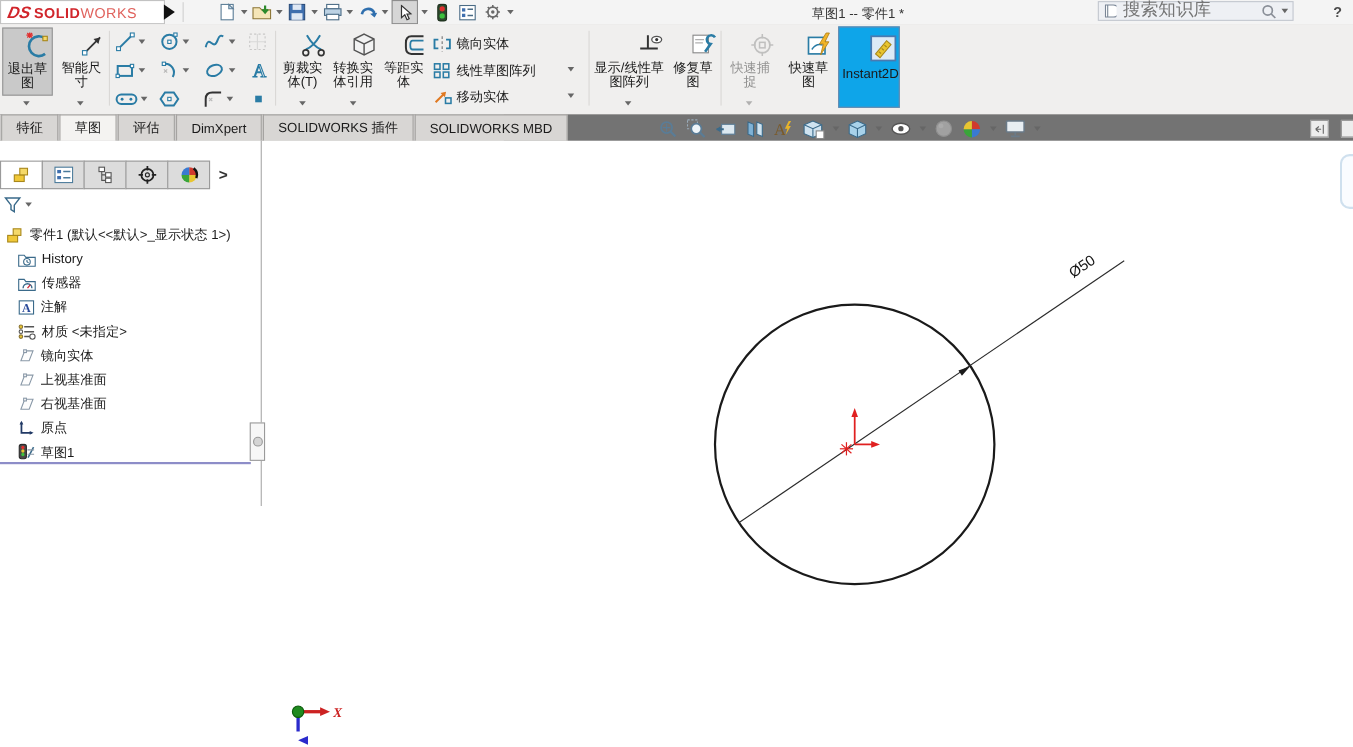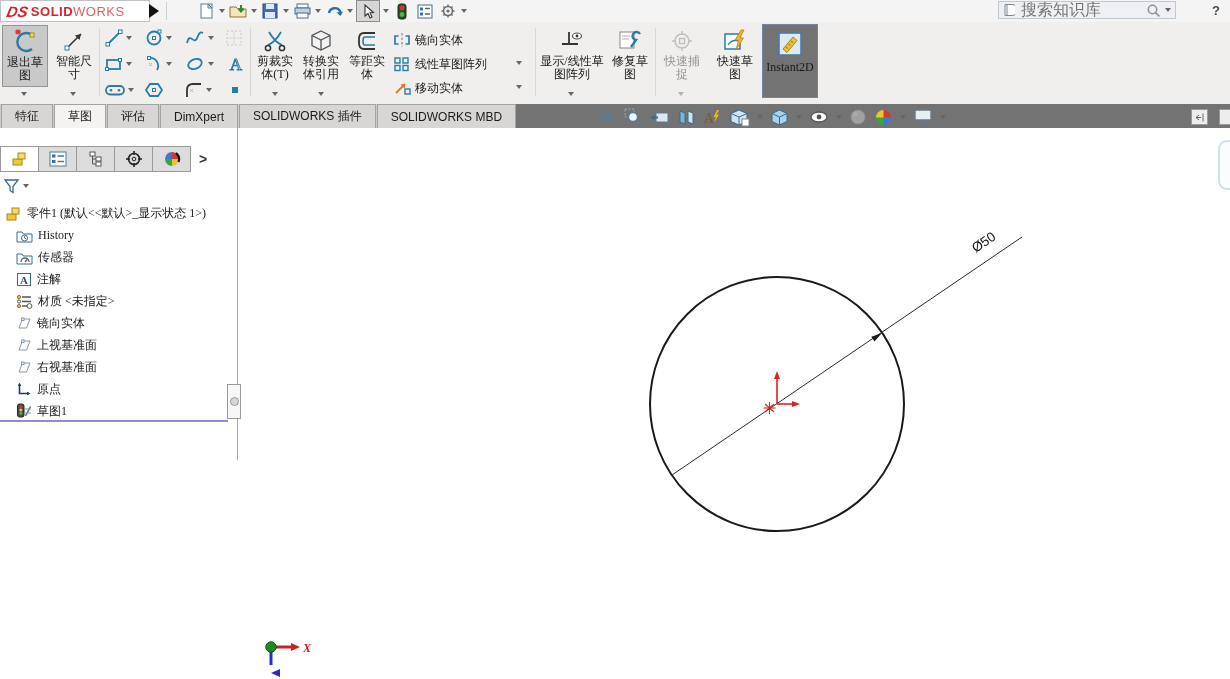--- a/index.html
+++ b/index.html
@@ -18,25 +18,25 @@
   .qi{width:20px;height:20px;display:flex;align-items:center;justify-content:center;}
   .dd{width:0;height:0;border-left:3.5px solid transparent;border-right:3.5px solid transparent;border-top:4px solid #666;}
   .sel-box{width:22px;height:20px;background:#d6d6d6;border:1px solid #8d8d8d;display:flex;align-items:center;justify-content:center;}
   .doc-title{position:absolute;left:670px;top:4px;width:220px;text-align:center;color:#333;}
   .search{position:absolute;left:998px;top:1px;width:178px;height:18px;background:#eef0f4;border:1px solid #c3c7cf;
           display:flex;align-items:center;gap:4px;padding:0 4px;box-sizing:border-box;}
   .search input{flex:1;border:none;background:transparent;outline:none;font-size:16px;color:#555;font-family:"Liberation Sans",sans-serif;min-width:0;}
   .help{position:absolute;left:1212px;top:3px;font-weight:bold;color:#4a4a4a;font-size:13px;}
   
   .ribbon{position:absolute;left:0;top:22px;width:1230px;height:82px;background:#f0efee;border-bottom:1px solid #c9c7c5;}
-  .bigbtn{position:absolute;top:3px;height:62px;display:flex;flex-direction:column;align-items:center;text-align:center;
+  .bigbtn{position:absolute;top:3px;height:62px;display:flex;flex-direction:column;align-items:flex-end;text-align:center;
           line-height:13px;padding-top:2px;box-sizing:border-box;}
   .bigbtn .ic{height:28px;display:flex;align-items:center;justify-content:center;}
   .pressed{background:#c9c9c9;border:1px solid #949494;}
-  .activebtn{background:#737373;border:1px solid #6f86a9;}
+  .activebtn{background:#0ea5e9;border:1px solid #6f86a9;}
   .disabled{opacity:.45;filter:grayscale(1);}
   .under-dd{position:absolute;top:70px;}
   .rib-sep{position:absolute;top:6px;width:1px;height:68px;background:#dad8d6;}
   .gcell{position:absolute;display:flex;align-items:center;gap:2px;height:24px;}
   .rowbtn{position:absolute;display:flex;align-items:center;gap:4px;height:20px;white-space:nowrap;}
   
   .tabbar{position:absolute;left:0;top:104px;width:1230px;height:24px;background:#737373;border-bottom:1px solid #c2c0be;}
   .tabs-bg{position:absolute;left:0;top:0;width:458px;height:24px;background:#cdcbca;}
   .tabs{position:absolute;left:1px;top:0;display:flex;height:23px;}
   .tab{height:23px;padding:0 13px;background:#d8d6d4;border:1px solid #a5a3a1;border-bottom:none;margin-right:1px;
@@ -59,21 +59,21 @@
   .ptab{width:39px;height:26px;border:1px solid #9a9a9a;margin-right:-1px;background:#dcdcdc;
         display:flex;align-items:center;justify-content:center;box-sizing:border-box;}
   .ptab.active{background:#fff;}
   .ptab-arrow{width:26px;height:26px;display:flex;align-items:center;justify-content:center;font-weight:bold;color:#333;font-size:14px;}
   .filter-row{height:26px;display:flex;align-items:center;gap:3px;padding-left:3px;}
   .tree{margin-top:3px;}
   .trow{height:22px;display:flex;align-items:center;gap:5px;padding-left:6px;white-space:nowrap;}
   .trow.child{padding-left:16px;}
   .panel-endline{position:absolute;left:0;top:274px;width:228px;height:2px;background:#8d8dc8;}
   svg{display:block;}
-  .lbl{color:#1a1a1a;font-family:Liberation Serif, serif;}
+  .lbl{color:#1a1a1a;}
 </style>
 </head>
 <body>
 
 <div class="titlebar">
   <div class="logo">
     <span class="brand-mark">DS</span>
     <span class="brand-bold">SOLID</span>
     <span class="brand-light">WORKS</span>
   </div>
@@ -140,20 +140,21 @@
       </span>
     <span class="qi">
       <svg width="16" height="16">
           <circle cx="8" cy="8" r="4.5" fill="none" stroke="#6a6a6a" stroke-width="1.6"></circle>
           <circle cx="8" cy="8" r="1.6" fill="#6a6a6a"></circle>
           <path d="M8 1.5 V4 M8 12 V14.5 M1.5 8 H4 M12 8 H14.5 M3.4 3.4 L5.2 5.2 M10.8 10.8 L12.6 12.6 M12.6 3.4 L10.8 5.2 M5.2 10.8 L3.4 12.6" stroke="#6a6a6a" stroke-width="1.4"></path>
         </svg>
       </span>
     <span class="dd"></span>
   </div>
+  <div class="doc-title">草图1 -- 零件1 *</div>
   <div class="search">
     <svg width="12" height="14">
         <path d="M2 1.5 H9 A1.5 1.5 0 0 1 9 12.5 H2 Z" fill="#fff" stroke="#7a8696"></path>
         <path d="M4 1.5 V12.5" stroke="#7a8696"></path>
       </svg>
     <input type="text" placeholder="搜索知识库" style="">
     <svg width="15" height="15">
         <circle cx="6.5" cy="6.5" r="4.2" fill="none" stroke="#8a8f98" stroke-width="1.5"></circle>
         <path d="M9.6 9.6 L13.4 13.4" stroke="#8a8f98" stroke-width="1.5"></path>
       </svg>

